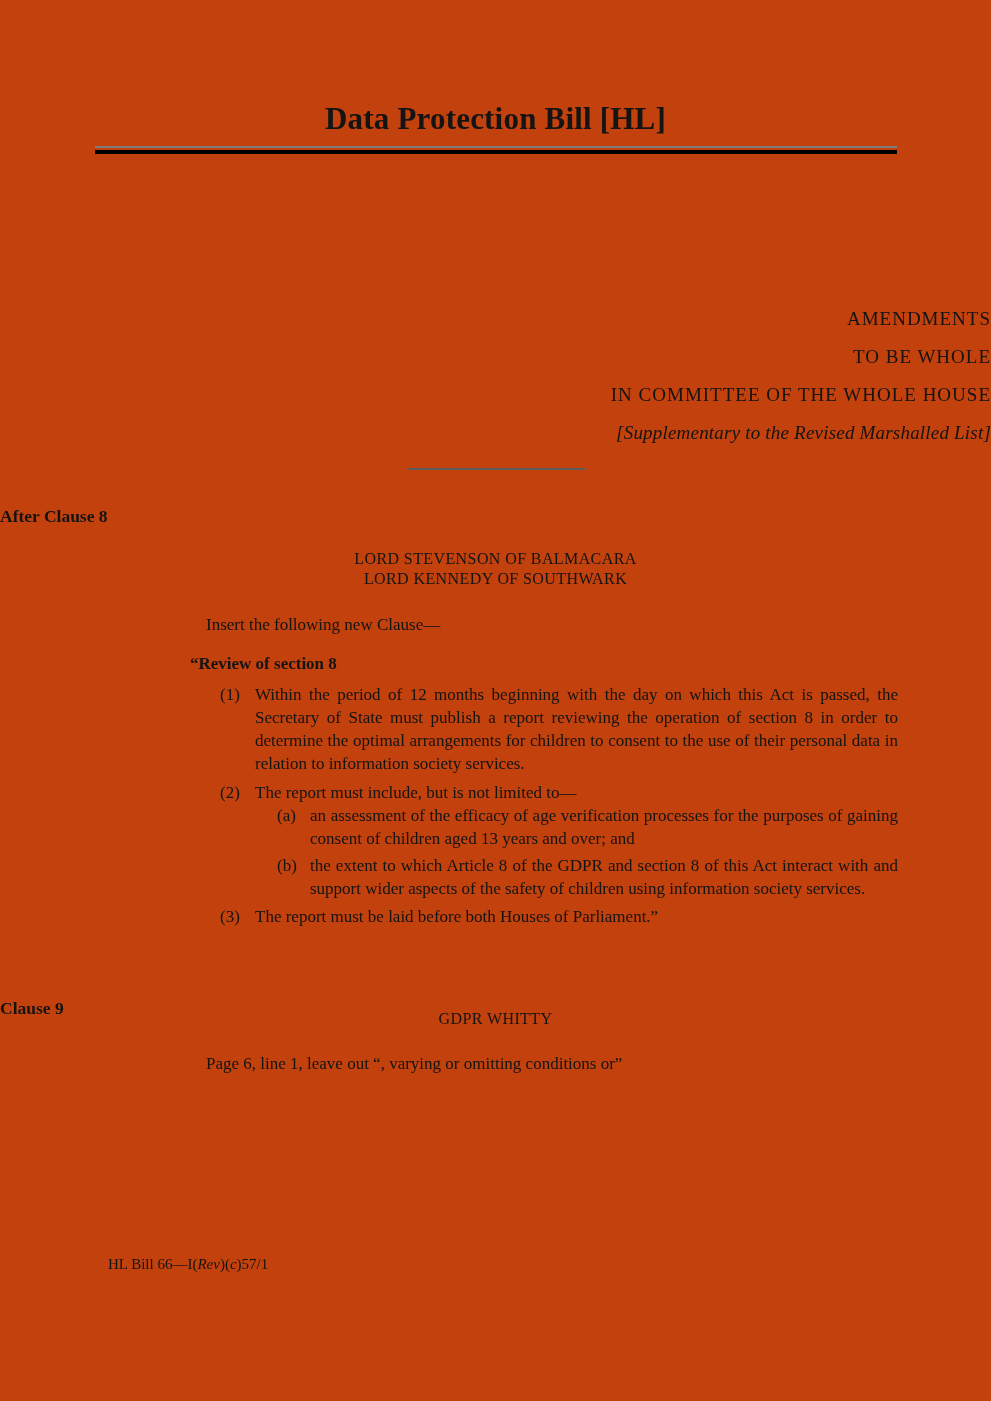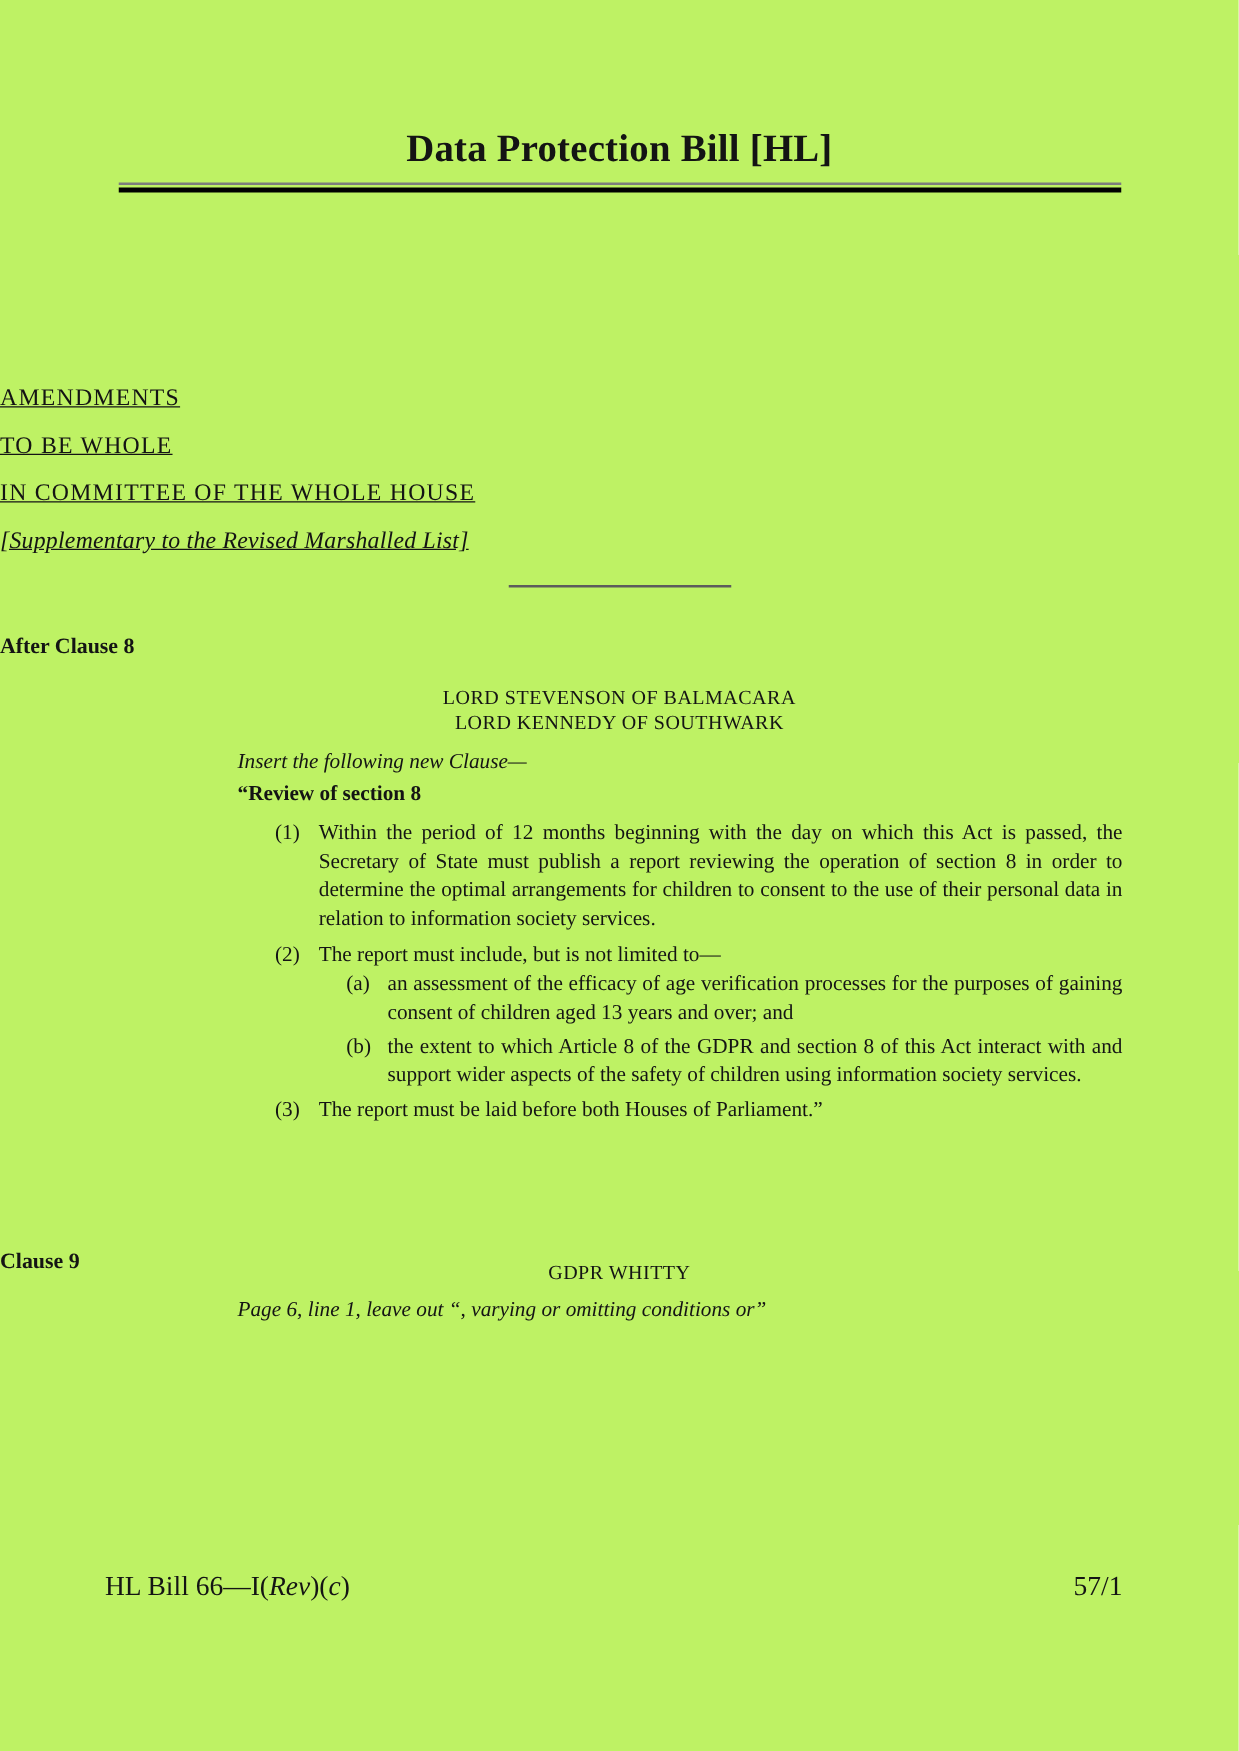--- a/index.html
+++ b/index.html
@@ -1,41 +1,41 @@
 <!DOCTYPE html>
 <html><head>
 <meta charset="utf-8">
 <style>
   html, body { margin: 0; padding: 0; background: #ffffff; }
   .sheet {
     position: relative;
     width: 991px;
     height: 1401px;
-    background: #bef264;
+    background: #c2410c;
     font-family: "Liberation Serif", serif;
     color: #141414;
     overflow: hidden;
   }
 
   
   .doc-title {
     position: absolute;
     top: 101px; left: 0; width: 100%;
     margin: 0;
     text-align: center;
     font-size: 31px;
     font-weight: bold;
     letter-spacing: 0.2px;
   }
   .double-rule { position: absolute; top: 146px; left: 95px; width: 802px; }
   .rule-thin  { height: 2px; background: #7d7d7d; margin-bottom: 2px; }
   .rule-thick { height: 4px; background: #000000; }
 
   
-  .front-matter { position: absolute; top: 300px; left: 0; width: 100%; text-align: left; text-decoration: underline; }
+  .front-matter { position: absolute; top: 300px; left: 0; width: 100%; text-align: right; }
   .fm-line { line-height: 38px; font-size: 19px; letter-spacing: 1px; }
   .fm-note { line-height: 38px; font-size: 19px; font-style: italic; letter-spacing: 0.2px; }
 
   .short-rule {
     position: absolute;
     top: 468px; left: 407px;
     width: 178px; height: 2px;
     background: #5c5c5c;
   }
 
@@ -61,39 +61,39 @@
 
   
   .body-block {
     position: absolute;
     left: 190px; width: 708px;
     font-size: 17px;
     line-height: 23px;
   }
   .body-1 { top: 597px; }
   .body-2 { top: 1036px; }
-  .intro { margin: 0; font-style: italic; }
+  .intro { margin: 16px; }
   .new-clause-title { margin: 3px 0 0 0; font-weight: bold; }
   .para { position: relative; padding-left: 65px; text-align: justify; }
   .para .para-num { position: absolute; left: 30px; top: 0; }
   .sub  { position: relative; padding-left: 120px; text-align: justify; }
   .sub .para-num { position: absolute; left: 87px; top: 0; }
   .mt8 { margin-top: 8px; }
   .mt6 { margin-top: 6px; }
   .mt5 { margin-top: 5px; }
   .mt4 { margin-top: 4px; }
   .mt0 { margin-top: 0; }
 
   
   .doc-footer {
     position: absolute;
-    top: 1256px; left: 84px; right: 93px;
+    top: 1256px; left: 108px; right: 93px;
     display: flex;
-    justify-content: space-between;
-    font-size: 22px;
+    justify-content: flex-start;
+    font-size: 15px;
   }
   .it { font-style: italic; }
 </style>
 </head>
 <body>
 
 <div class="sheet">
 
   <h1 class="doc-title">Data Protection Bill [HL]</h1>
 

